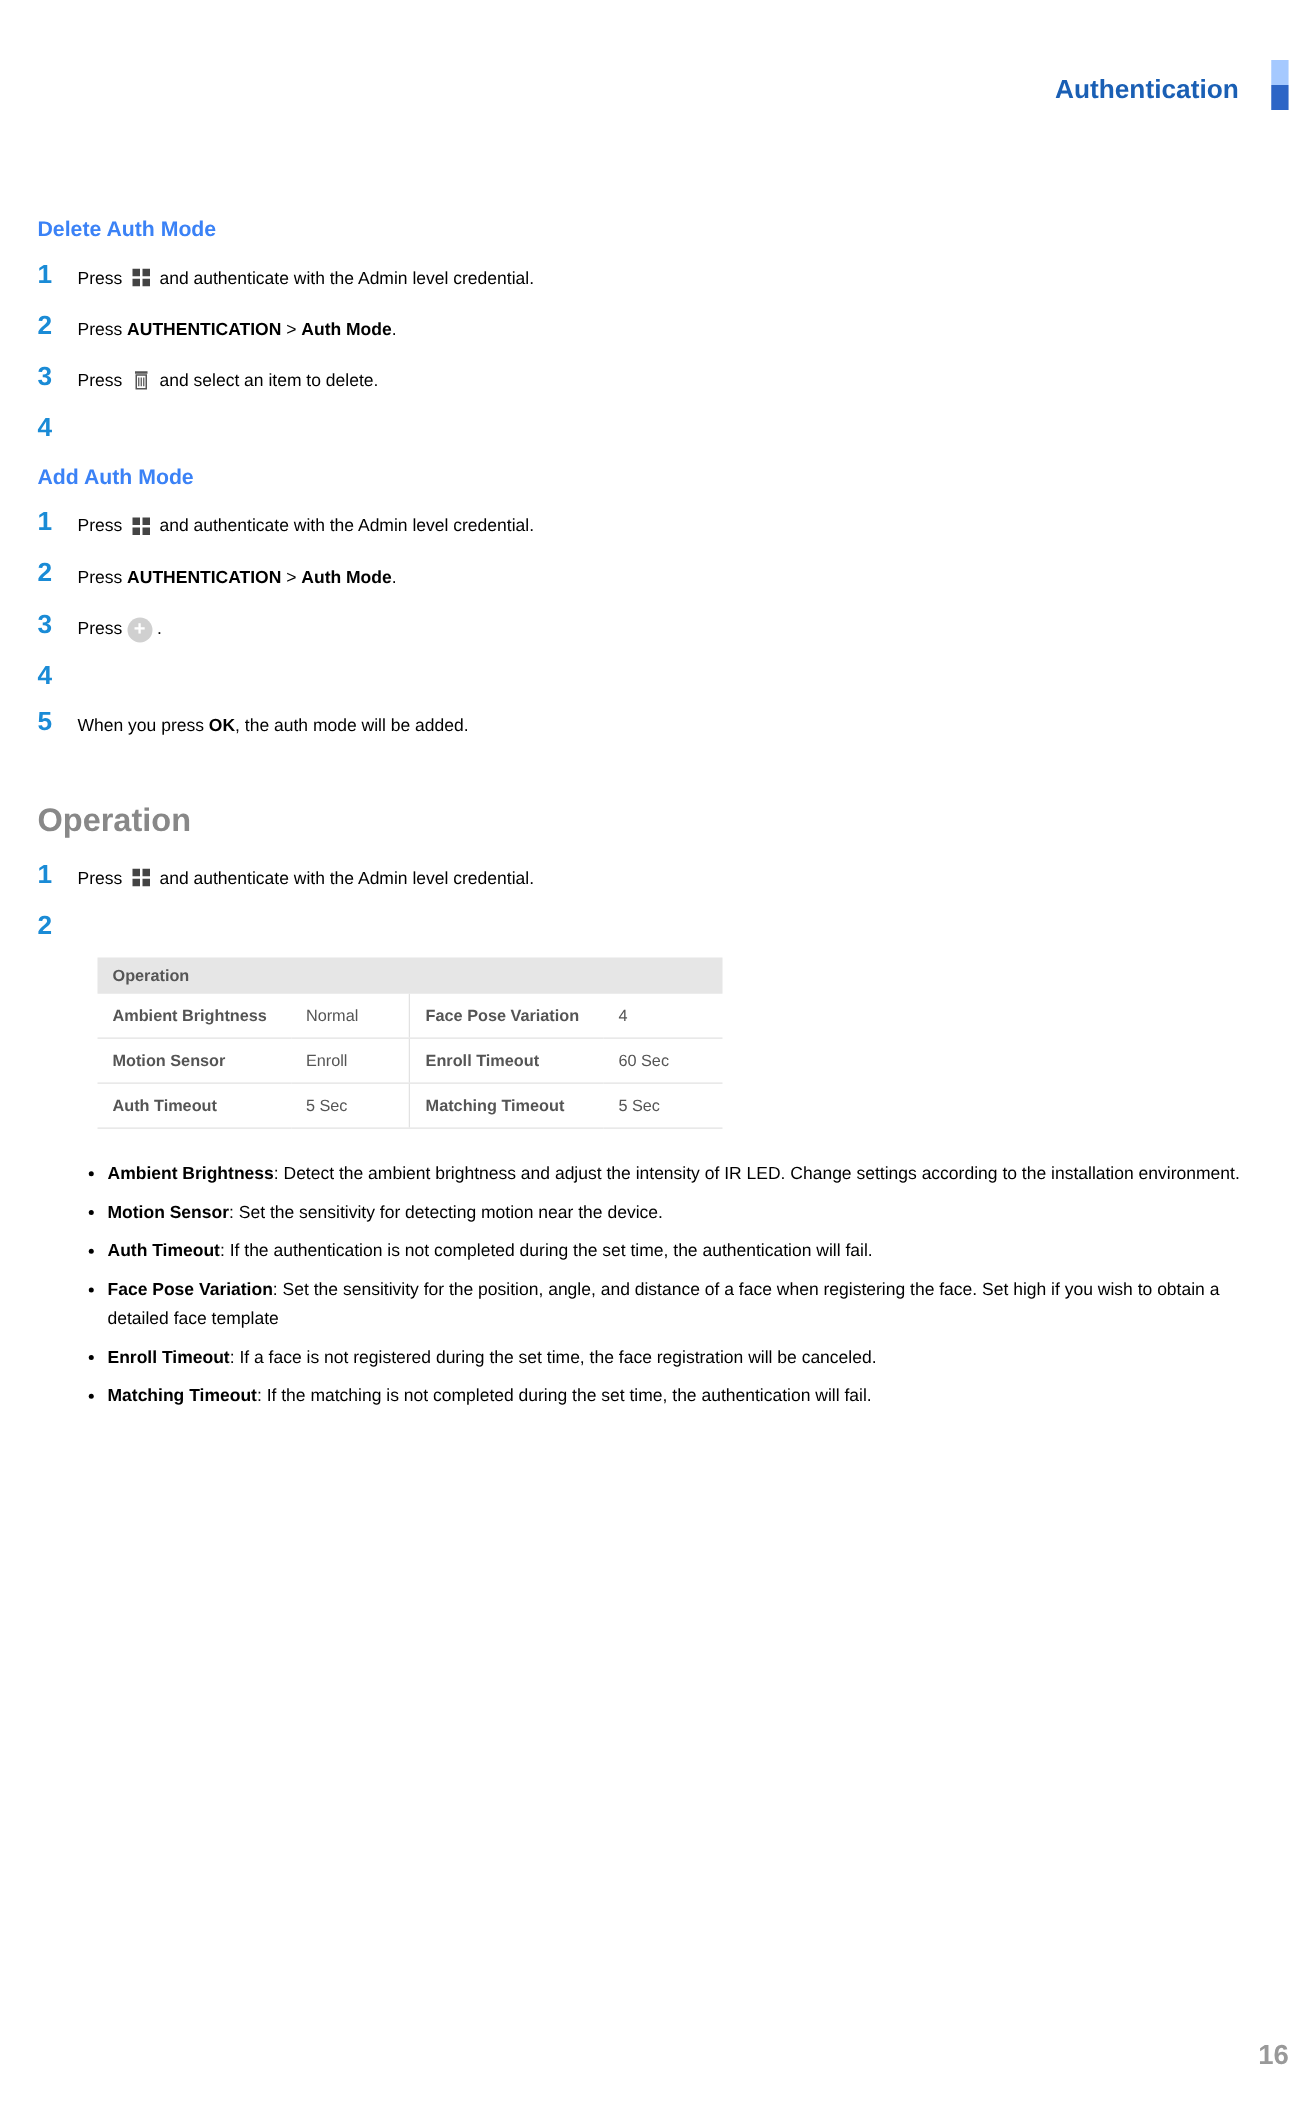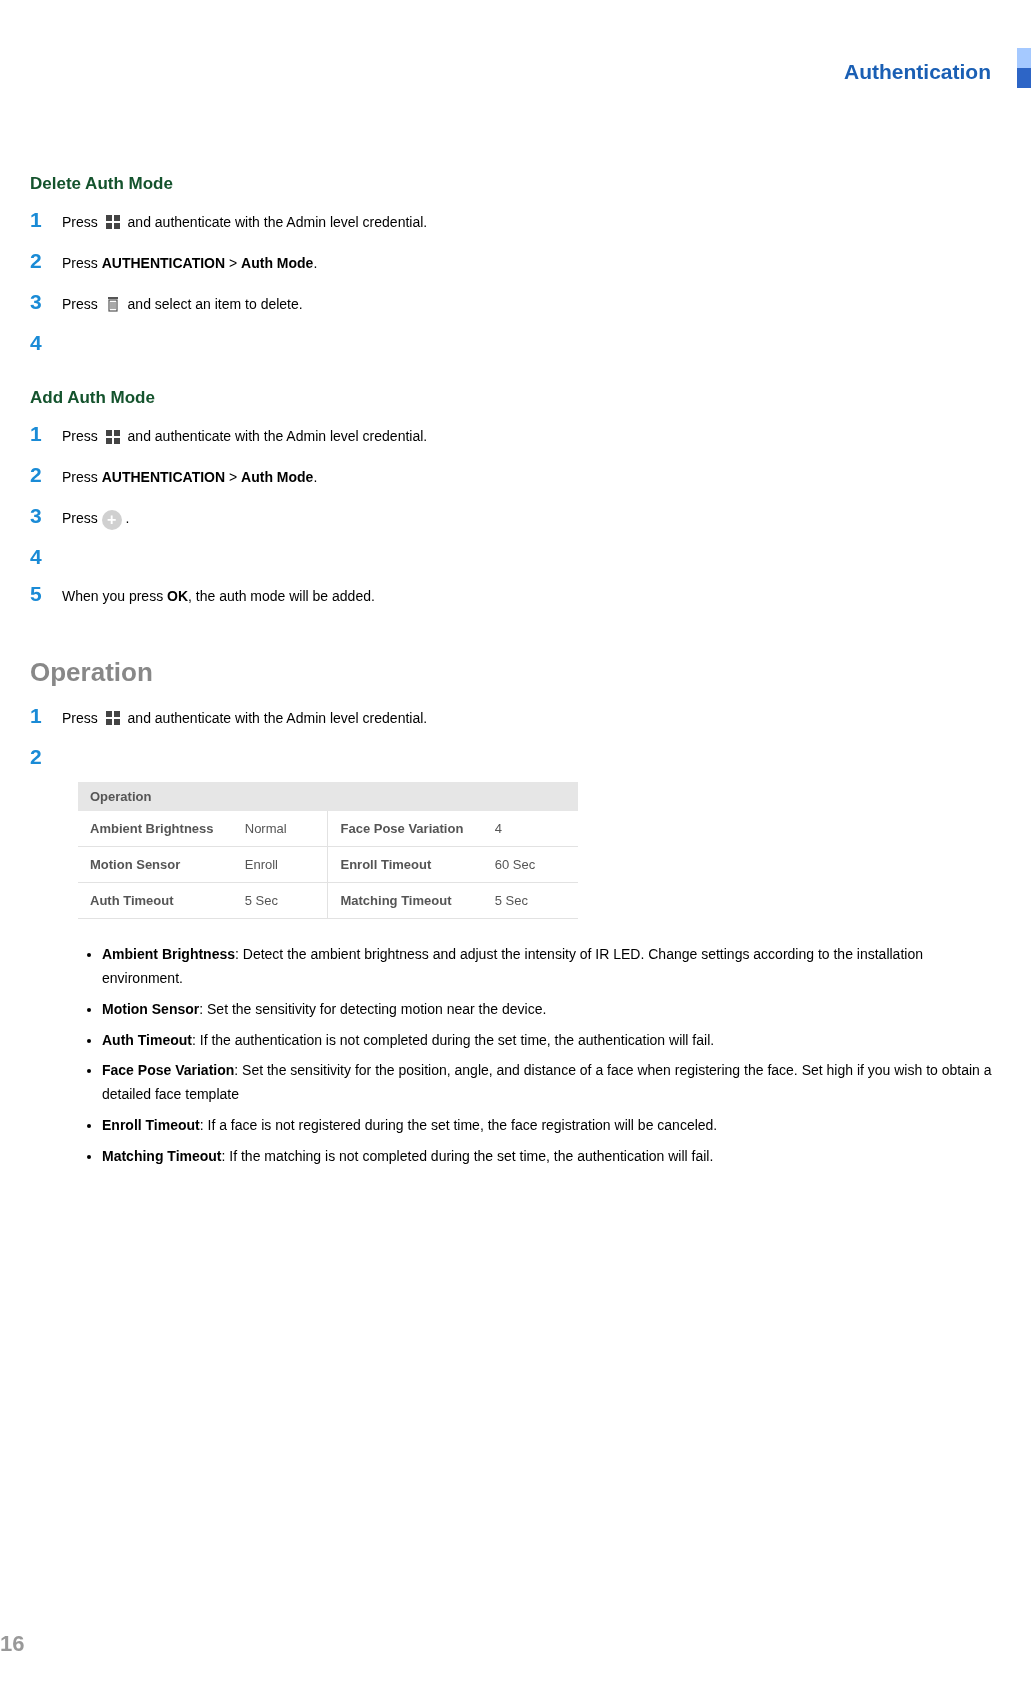--- a/index.html
+++ b/index.html
@@ -22,21 +22,21 @@
     }
     .side-marker {
       position: absolute;
       right: 0;
       top: 48px;
       width: 14px;
       height: 40px;
       background: linear-gradient(to bottom, #a5c9ff 50%, #2d65c6 50%);
     }
     .section-title {
-      color: #14532d;
+      color: #3b82f6;
       font-weight: bold;
       font-size: 17px;
       margin: 28px 0 14px 0;
     }
     .section-title-large {
       color: #888;
       font-weight: 800;
       font-size: 26px;
       margin: 48px 0 16px 0;
     }
@@ -95,34 +95,34 @@
     .op-table td {
       border-bottom: 1px solid #e2e2e2;
       padding: 10px 12px;
       font-size: 13px;
       color: #555;
     }
     .op-table td.label { font-weight: bold; width: 130px; }
     .op-table td.value { width: 80px; text-align: left; font-weight: normal; }
     .op-table td.sep { border-left: 1px solid #e2e2e2; }
     .bullets {
-      margin: 18px 0 0 72px;
+      margin: 18px 0 0 56px;
     }
     .bullets li {
       font-size: 14px;
       line-height: 1.7;
       margin-bottom: 7px;
       list-style: disc;
     }
     .page-num {
       position: absolute;
       bottom: 30px;
       left: 0;
       right: 0;
-      text-align: left;
+      text-align: right;
       color: #999;
       font-weight: 800;
       font-size: 22px;
     }
   </style>
 </head>
 <body>
 
 <div class="side-marker"></div>
 
@@ -167,21 +167,21 @@
         </svg>
     </span>
     <span> and select an item to delete.</span>
   </div>
 </div>
 
 <div class="step">
   <div class="step-num">4</div>
 </div>
 
-<div class="section-title" style="margin-top:34px">Add  Auth  Mode</div>
+<div class="section-title" style="margin-top:18px">Add  Auth  Mode</div>
 
 <div class="step">
   <div class="step-num">1</div>
   <div class="step-text">
     <span>Press </span>
     <span class="inline-icon grid-icon">
       <svg viewBox="0 0 16 16">
           <rect x="1" y="1" width="6" height="6" fill="#444"></rect>
           <rect x="9" y="1" width="6" height="6" fill="#444"></rect>
           <rect x="1" y="9" width="6" height="6" fill="#444"></rect>

